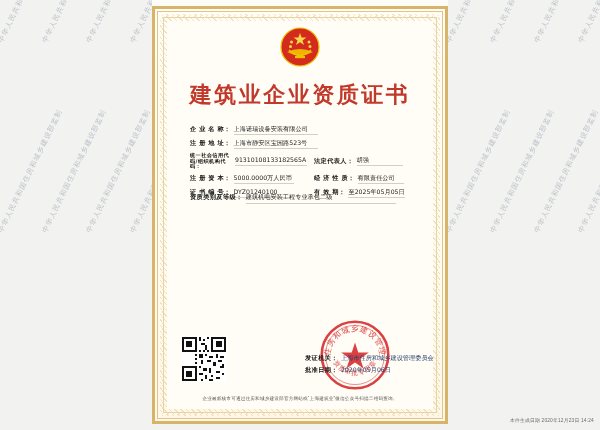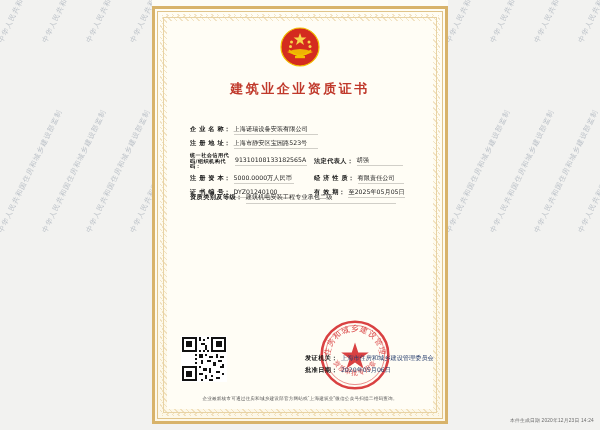--- a/index.html
+++ b/index.html
@@ -106,21 +106,21 @@
   }
   .emblem svg { display: block; }
 
   
   .cert-title {
     position: absolute;
     left: 163px;
     top: 80px;
     width: 274px;
     text-align: center;
-    font-size: 13px;
+    font-size: 22px;
     font-weight: bold;
     letter-spacing: 2.5px;
     color: #c0392b;
     font-family: "DejaVu Sans", "Liberation Sans", sans-serif;
   }
 
   
   .fields {
     position: absolute;
     left: 190px;

